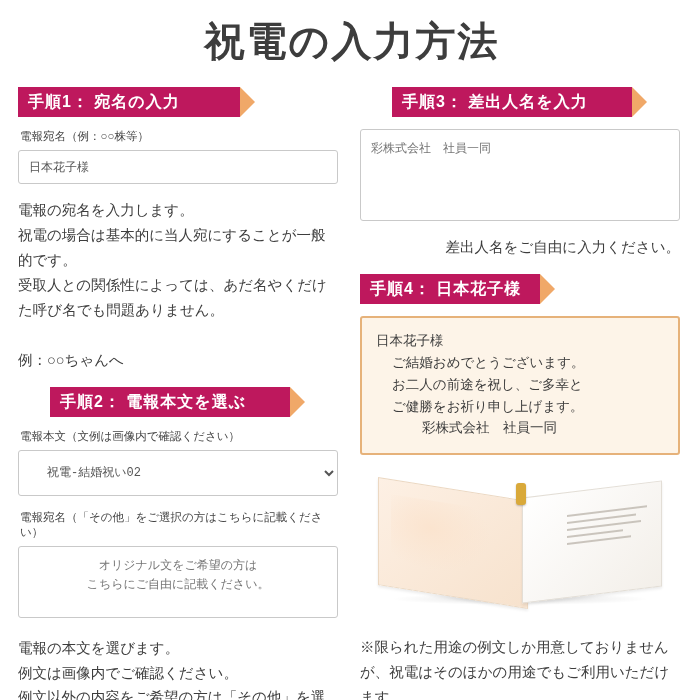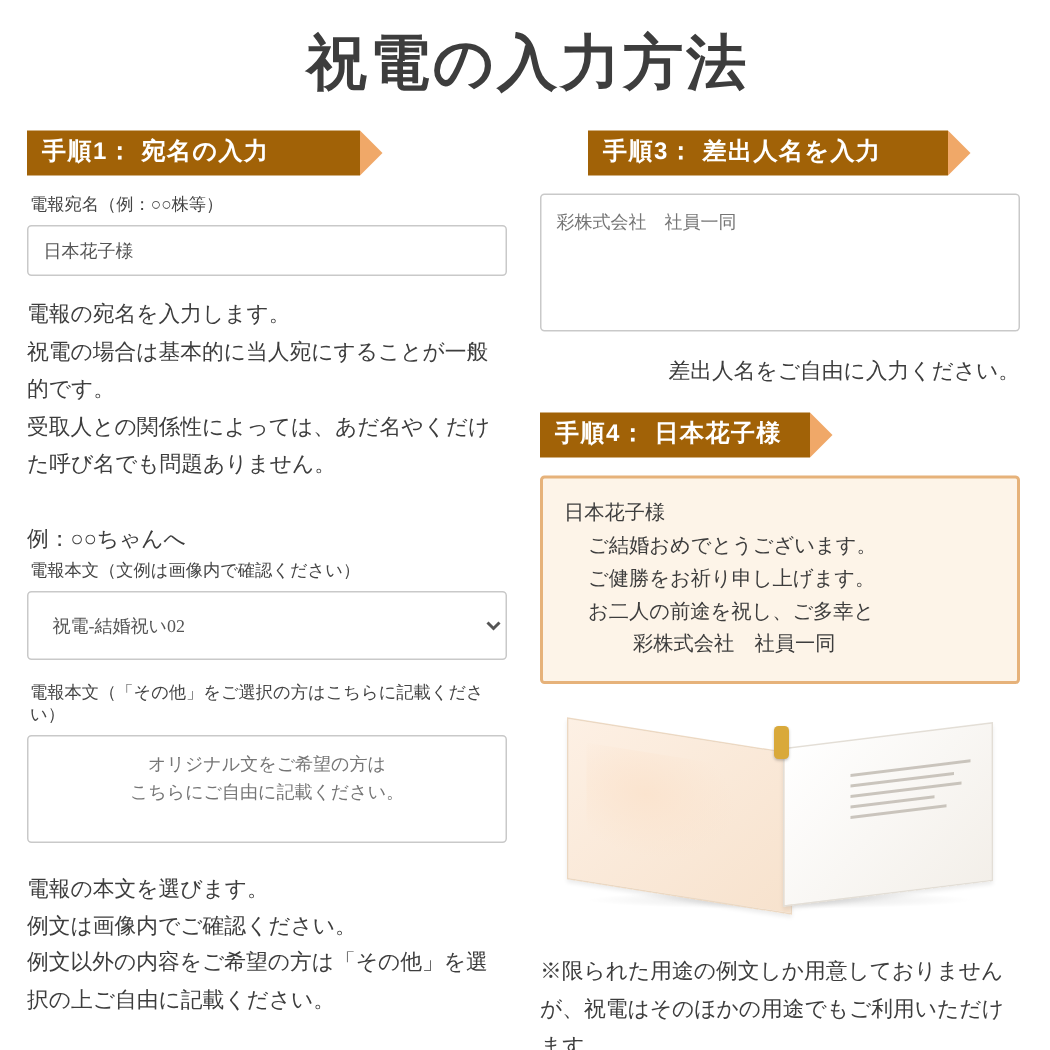--- a/index.html
+++ b/index.html
@@ -38,21 +38,21 @@
     height: 30px;
     line-height: 30px;
     color: #ffffff;
     font-size: 16px;
     font-weight: bold;
     padding-left: 10px;
     margin: 0 0 12px 0;
     width: 222px;
     letter-spacing: 1px;
   }
-  .step-ribbon.orange { background: #a16207; }
+  .step-ribbon.orange { background: #be185d; }
   .step-ribbon.orange::after {
     content: "";
     position: absolute;
     right: -15px; top: 0;
     border-left: 15px solid #f0a868;
     border-top: 15px solid transparent;
     border-bottom: 15px solid transparent;
   }
   .step-ribbon.wide { width: 240px; margin-left: 32px; }
   .step-ribbon.narrow { width: 180px; }
@@ -91,22 +91,22 @@
   .text-area.center { text-align: center; height: 72px; }
 
   select.select-input {
     width: 100%;
     height: 46px;
     border: 1px solid #c9c9c9;
     border-radius: 3px;
     background: #fff;
     font-size: 12px;
     color: #555;
-    padding: 0 12px;
-    font-family: Liberation Serif, serif;
+    padding: 0 24px;
+    font-family: Liberation Mono, monospace;
   }
 
   .body-text {
     font-size: 14.5px;
     line-height: 1.72;
     color: #3d3d3d;
     margin: 14px 0 0 0;
     white-space: pre-line;
   }
   .body-text.small-gap { margin-top: 10px; text-align: right; }
@@ -214,27 +214,28 @@
 
     <div class="field-label">電報宛名（例：○○株等）</div>
     <input class="text-input" type="text" value="日本花子様" style="">
 
     <p class="body-text">電報の宛名を入力します。
 祝電の場合は基本的に当人宛にすることが一般的です。
 受取人との関係性によっては、あだ名やくだけた呼び名でも問題ありません。
 
 例：○○ちゃんへ</p>
 
+    <div class="step-ribbon orange wide" style="margin-top:14px;">手順2： 電報本文を選ぶ</div>
 
     <div class="field-label">電報本文（文例は画像内で確認ください）</div>
     <select class="select-input">
       <option>祝電-結婚祝い02</option>
     </select>
 
-    <div class="field-label" style="margin-top:14px;">電報本文（「その他」をご選択の方はこちらに記載ください）</div>
+    <div class="field-label" style="margin-top:14px;">電報宛名（「その他」をご選択の方はこちらに記載ください）</div>
     <textarea class="text-area center" placeholder="オリジナル文をご希望の方は
 こちらにご自由に記載ください。" style=""></textarea>
 
     <p class="body-text">電報の本文を選びます。
 例文は画像内でご確認ください。
 例文以外の内容をご希望の方は「その他」を選択の上ご自由に記載ください。</p>
   </div>
 
   <div class="col">
 
@@ -242,22 +243,22 @@
 
     <textarea class="text-area tall" placeholder="彩株式会社　社員一同" style=""></textarea>
 
     <p class="body-text small-gap">差出人名をご自由に入力ください。</p>
 
     <div class="step-ribbon orange narrow" style="margin-top:14px;">手順4： 日本花子様</div>
 
     <div class="preview-box">
       <div class="preview-line">日本花子様</div>
       <div class="preview-line indent1">ご結婚おめでとうございます。</div>
+      <div class="preview-line indent1">お二人の前途を祝し、ご多幸と</div>
       <div class="preview-line indent1">ご健勝をお祈り申し上げます。</div>
-      <div class="preview-line indent1">お二人の前途を祝し、ご多幸と</div>
       <div class="preview-line indent2">彩株式会社　社員一同</div>
     </div>
 
     <div class="card-illustration">
       <div class="card-shadow"></div>
       <div class="card-left"></div>
       <div class="card-right">
         <div class="lines">
           <i></i>
             <i></i>

